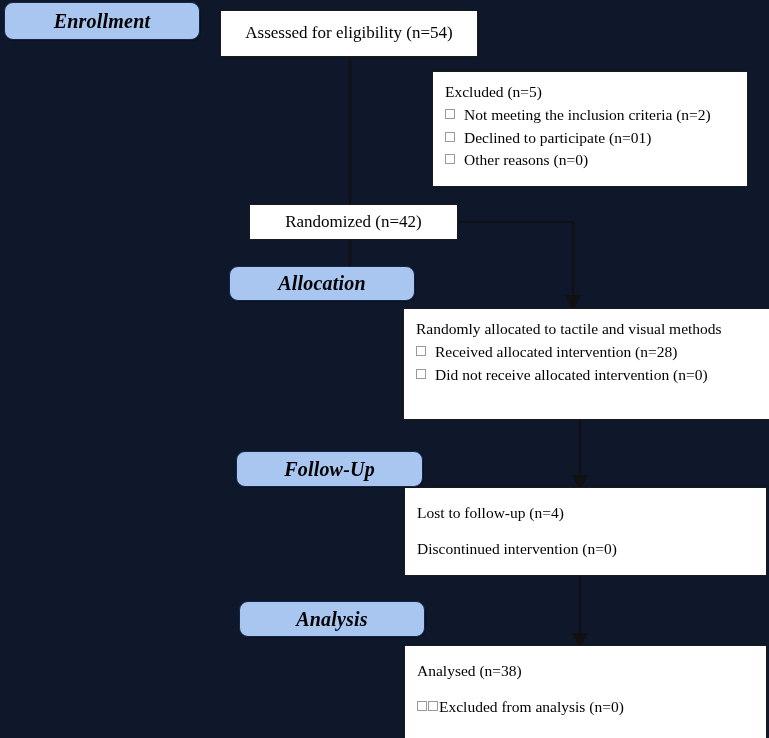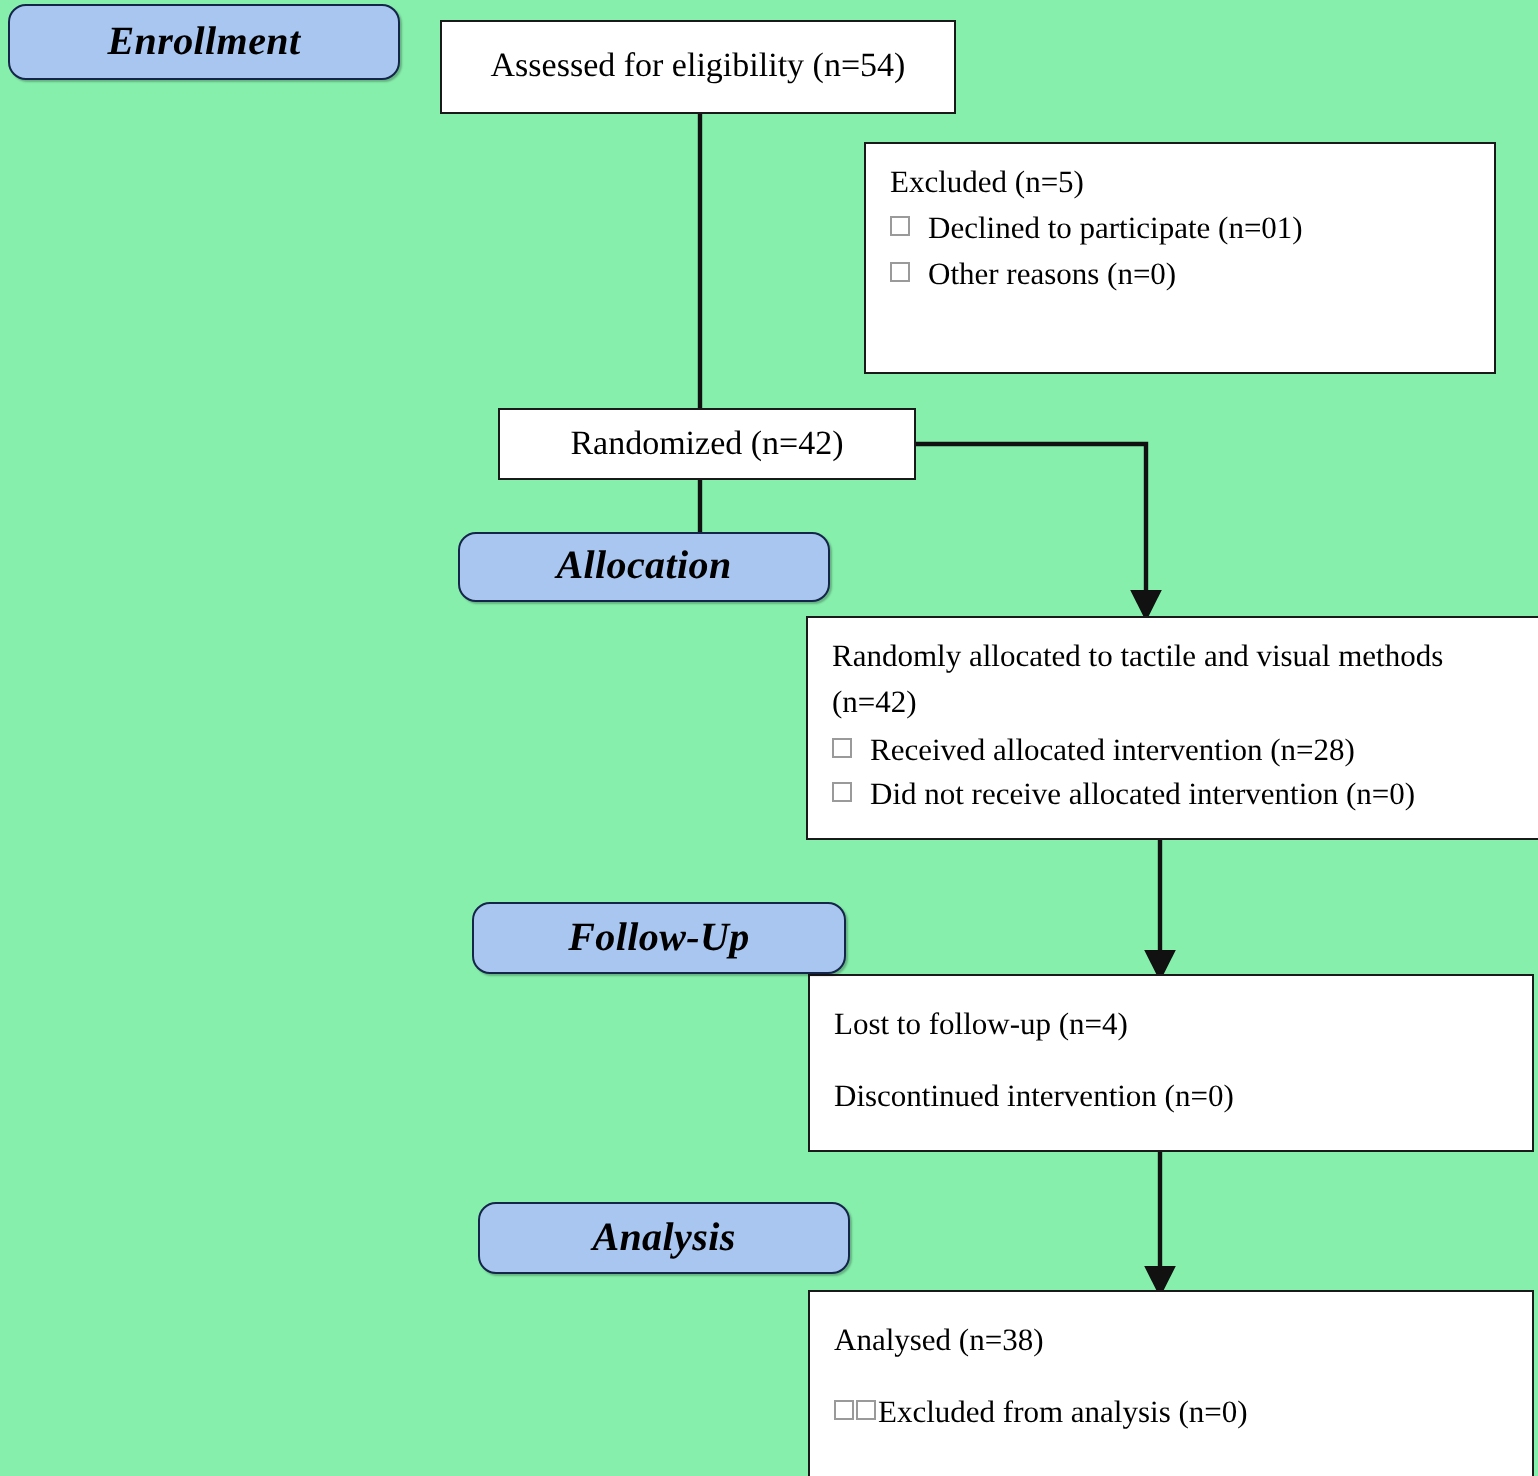--- a/index.html
+++ b/index.html
@@ -9,21 +9,21 @@
   }
   body {
     font-family: "Liberation Serif", "DejaVu Serif", serif;
     color: #000000;
   }
   #diagram {
     position: relative;
     width: 769px;
     height: 738px;
     overflow: hidden;
-    background: #86efac;
+    background: #0f172a;
   }
   #edges {
     position: absolute;
     left: 0;
     top: 0;
     width: 769px;
     height: 738px;
     pointer-events: none;
   }
   .stage-badge {
@@ -135,39 +135,42 @@
     <div class="box-inner">
       <span class="box-line">Assessed for eligibility (n=54)</span>
     </div>
   </div>
 
   <div class="flow-box" style="left:432px; top:71px; width:316px; height:116px;">
     <div class="box-inner">
       <div class="lead-line">Excluded (n=5)</div>
       <div class="bullet-line">
         <span class="bullet-box"></span>
+        <span>Not meeting the inclusion criteria (n=2)</span>
+      </div>
+      <div class="bullet-line">
+        <span class="bullet-box"></span>
         <span>Declined to participate (n=01)</span>
       </div>
       <div class="bullet-line">
         <span class="bullet-box"></span>
         <span>Other reasons (n=0)</span>
       </div>
     </div>
   </div>
 
   <div class="flow-box centered" style="left:249px; top:204px; width:209px; height:36px;">
     <div class="box-inner">
       <span class="box-line">Randomized (n=42)</span>
     </div>
   </div>
 
   <div class="flow-box" style="left:403px; top:308px; width:372px; height:112px;">
     <div class="box-inner">
       <div class="lead-line">Randomly allocated to tactile and visual methods</div>
-      <div class="lead-line">(n=42)</div>
       <div class="bullet-line">
         <span class="bullet-box"></span>
         <span>Received allocated intervention (n=28)</span>
       </div>
       <div class="bullet-line">
         <span class="bullet-box"></span>
         <span>Did not receive allocated intervention (n=0)</span>
       </div>
     </div>
   </div>

